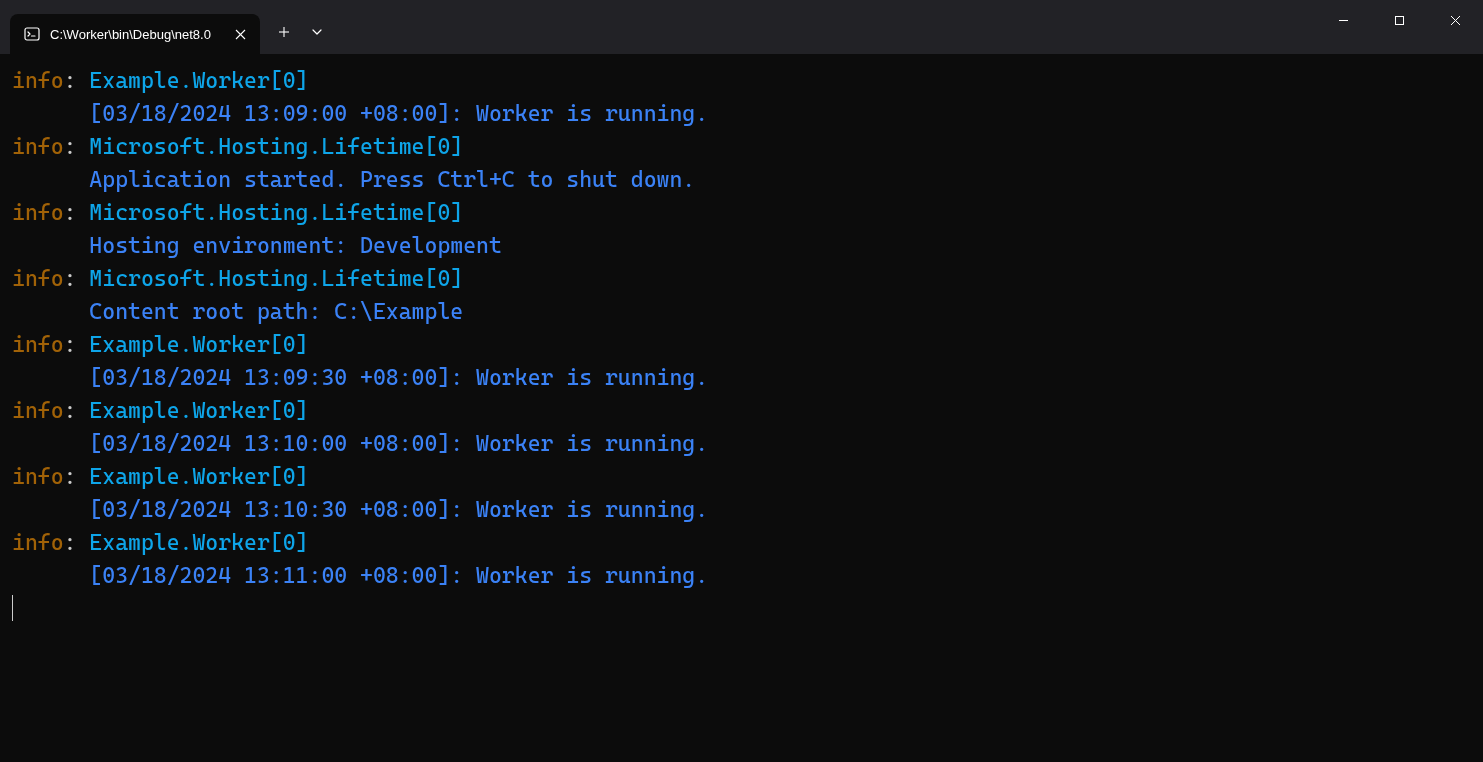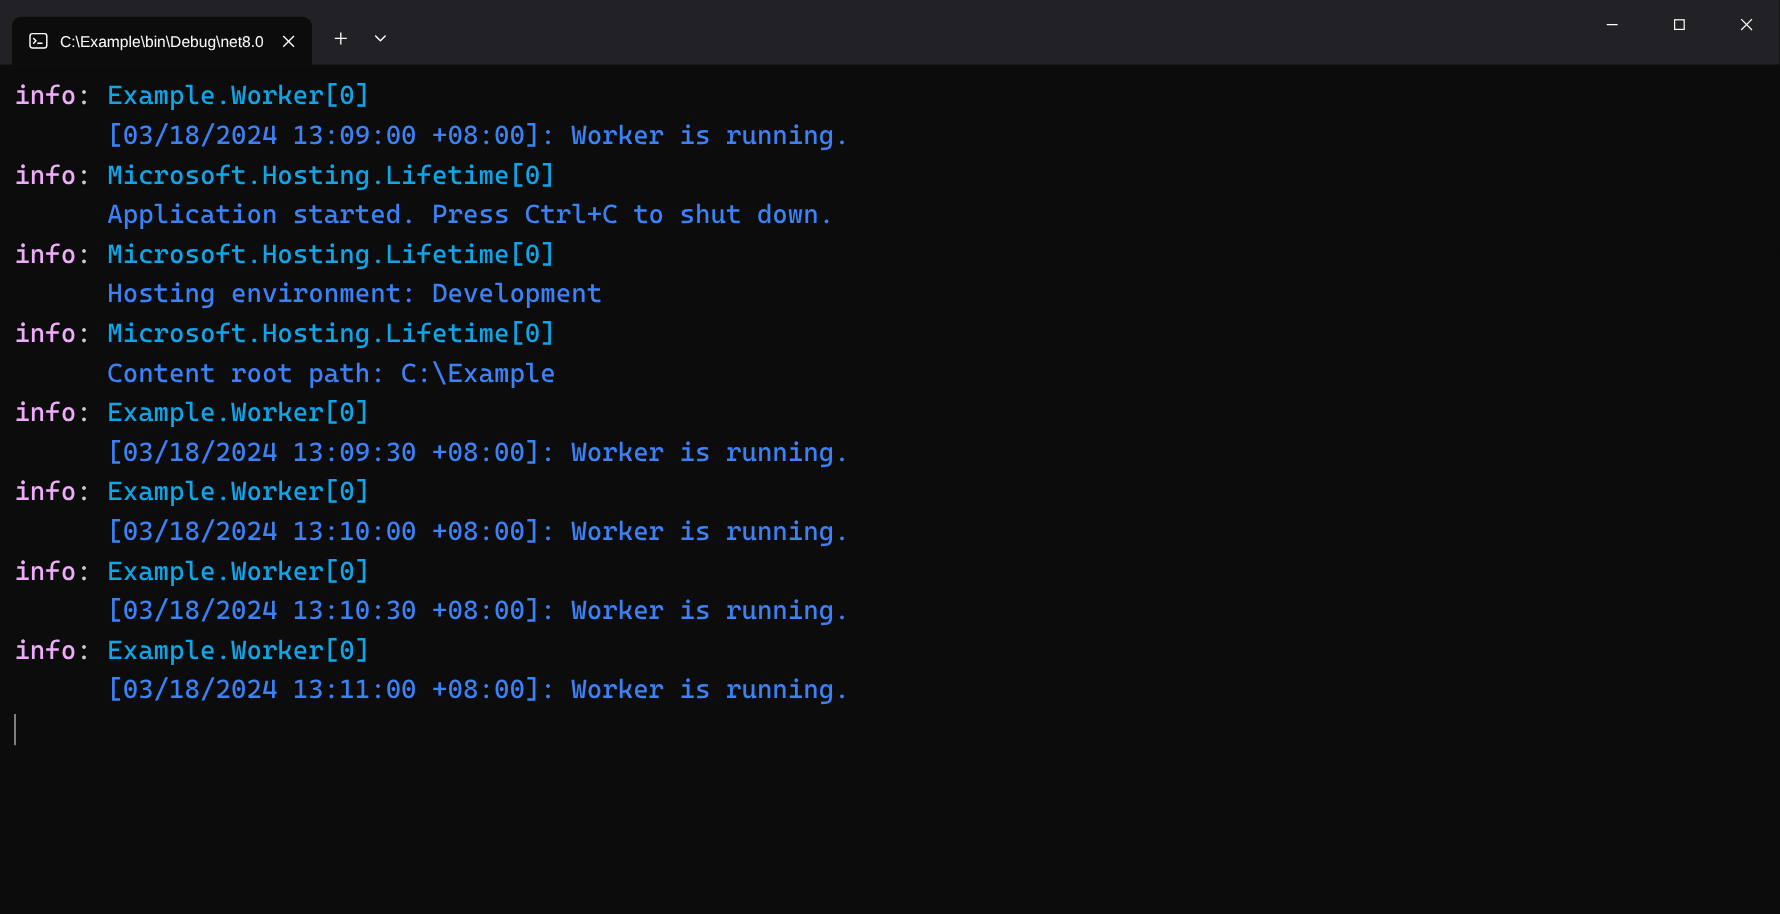--- a/index.html
+++ b/index.html
@@ -107,21 +107,21 @@
       line-height: 33px;
       color: #cccccc;
       white-space: pre;
       font-family: 'Cascadia Mono', 'Consolas', monospace;
       overflow: hidden;
     }
     .log-line {
       display: block;
     }
     .log-level {
-      color: #f0abfc;
+      color: #a16207;
     }
     .log-colon {
       color: #cccccc;
     }
     .log-source {
       color: #0ea5e9;
     }
     .log-msg {
       color: #3b82f6;
       padding-left: 6ch;
@@ -142,21 +142,21 @@
 <div class="titlebar">
   <div class="titlebar-left">
     <div class="tab">
       <span class="tab-icon">
         <svg width="16" height="16" viewBox="0 0 16 16" fill="none">
           <rect x="1" y="2" width="14" height="12" rx="2" stroke="#ffffff" stroke-width="1.2" fill="none"></rect>
           <path d="M4 6 L6 8 L4 10" stroke="#ffffff" stroke-width="1.2" fill="none" stroke-linecap="round" stroke-linejoin="round"></path>
           <line x1="7.5" y1="10" x2="11" y2="10" stroke="#ffffff" stroke-width="1.2" stroke-linecap="round"></line>
         </svg>
       </span>
-      <span class="tab-title">C:\Example\bin\Debug\net8.0</span>
+      <span class="tab-title">C:\Worker\bin\Debug\net8.0</span>
       <span class="tab-close">
         <svg width="11" height="11" viewBox="0 0 11 11">
           <line x1="1" y1="1" x2="10" y2="10" stroke="#ffffff" stroke-width="1.1"></line>
           <line x1="10" y1="1" x2="1" y2="10" stroke="#ffffff" stroke-width="1.1"></line>
         </svg>
       </span>
     </div>
     <div class="newtab">
       <svg width="12" height="12" viewBox="0 0 12 12">
         <line x1="6" y1="1" x2="6" y2="11" stroke="#ffffff" stroke-width="1.1"></line>

